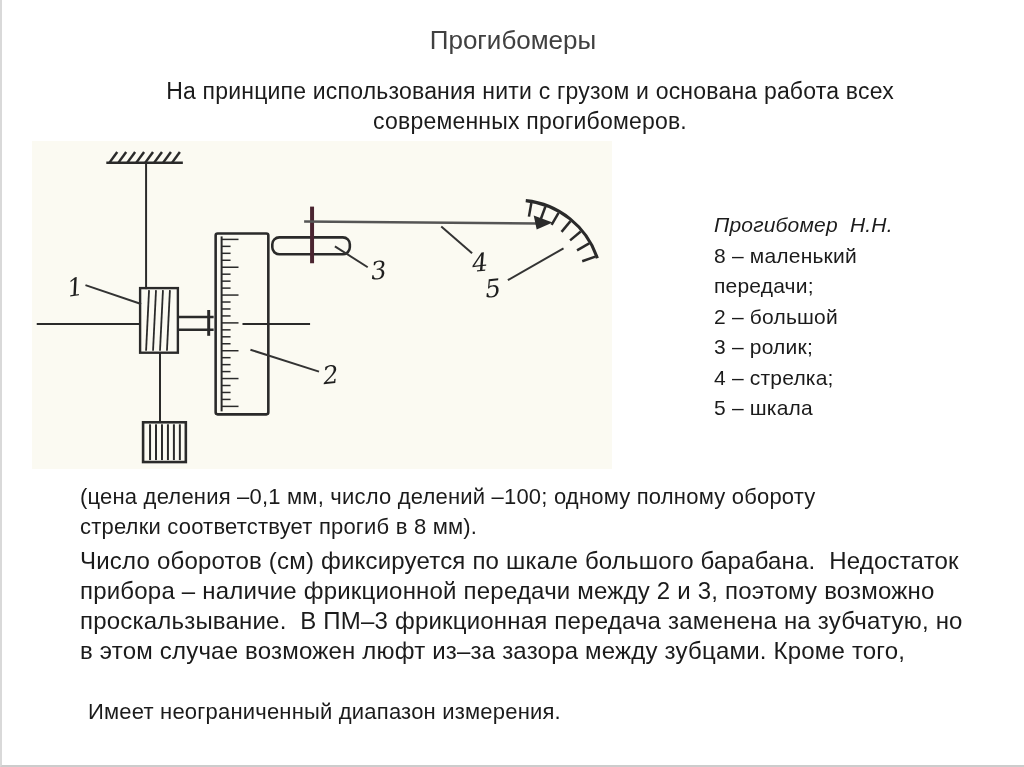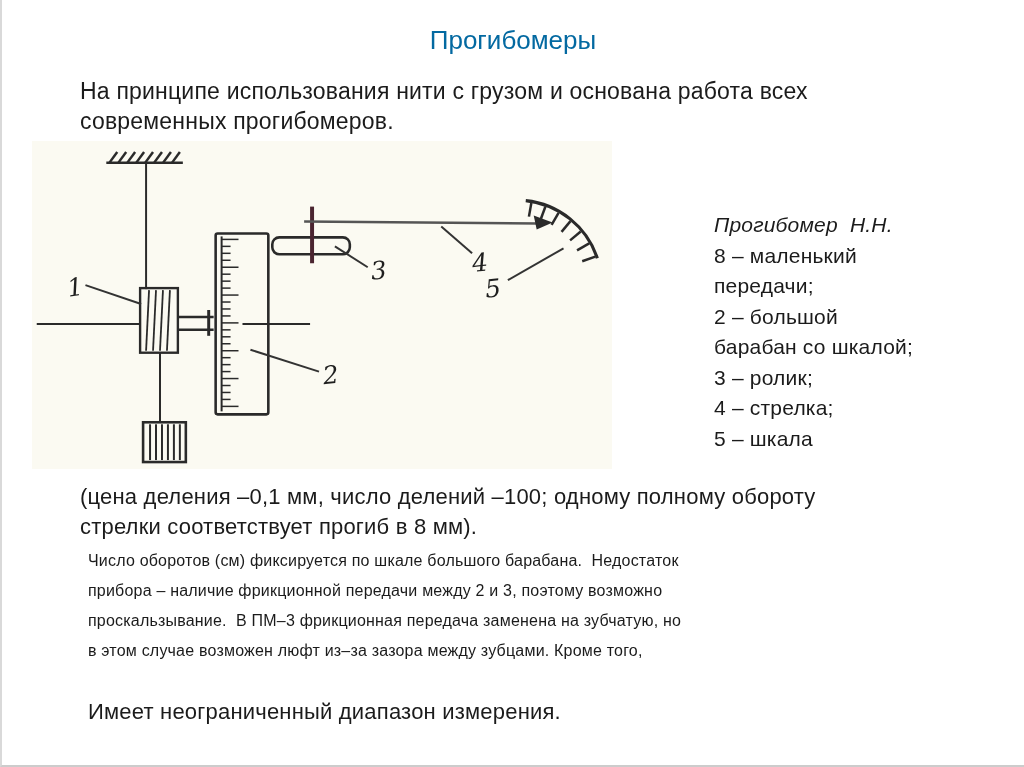--- a/index.html
+++ b/index.html
@@ -15,56 +15,56 @@
     box-sizing:border-box;
   }
   .title{
     position:absolute;top:24px;left:0;width:100%;
     text-align:center;font-size:26px;line-height:32px;
     white-space:pre-wrap;
   }
   .textline{white-space:pre-wrap;}
   .intro{
     position:absolute;top:76px;left:78px;width:900px;
-    font-size:23px;line-height:30px;letter-spacing:0.2px;
+    font-size:23px;line-height:30px;letter-spacing:0.2px;text-align:center;
   }
   .figure{
     position:absolute;top:141px;left:30px;width:580px;height:328px;
     background:#fbfaf2;
   }
   .caption{
     position:absolute;top:190px;left:712px;width:280px;
     font-size:21px;line-height:30.5px;letter-spacing:0.2px;margin-top:20px;
   }
   .caption .cap-title{font-style:italic;}
   .note{
     position:absolute;top:482px;left:78px;width:910px;
     font-size:22px;line-height:30px;letter-spacing:0.2px;
   }
   .bodyblock{
     position:absolute;top:546px;left:78px;width:910px;
-    font-size:16px;line-height:30px;letter-spacing:0.2px;margin-left:8px;
+    font-size:24px;line-height:30px;letter-spacing:0.2px;
   }
   .footerline{
     position:absolute;top:697px;left:78px;width:910px;
     font-size:22px;line-height:30px;letter-spacing:0.2px;margin-left:8px;
   }
   svg text.fig-label{
     font-family:"DejaVu Serif",serif;
     font-style:italic;
     font-size:25px;
     fill:#1f1f1f;
   }
 </style>
 </head>
 <body>
 
 <div class="page">
 
-  <div class="title" style="color:#0369a1;">Прогибомеры</div>
+  <div class="title" style="color:#404040;">Прогибомеры</div>
 
   <div class="intro">
     <div class="textline">На принципе использования нити с грузом и основана работа всех</div>
     <div class="textline">современных прогибомеров.</div>
   </div>
 
   <div class="figure">
     <svg width="580" height="328" viewBox="0 0 580 330">
 
       <g stroke="#2a2a2a" stroke-width="2.5">
@@ -180,21 +180,20 @@
       <text class="fig-label" x="441" y="131" transform="rotate(-6 448 122)">4</text>
       <text class="fig-label" x="454" y="157" transform="rotate(-6 461 148)">5</text>
     </svg>
   </div>
 
   <div class="caption">
     <div class="textline cap-title">Прогибомер  Н.Н.</div>
     <div class="textline">8 – маленький</div>
     <div class="textline">передачи;</div>
     <div class="textline">2 – большой</div>
-    <div class="textline">барабан со шкалой;</div>
     <div class="textline">3 – ролик;</div>
     <div class="textline">4 – стрелка;</div>
     <div class="textline">5 – шкала</div>
   </div>
 
   <div class="note">
     <div class="textline">(цена деления –0,1 мм, число делений –100; одному полному обороту</div>
     <div class="textline">стрелки соответствует прогиб в 8 мм).</div>
   </div>
 

